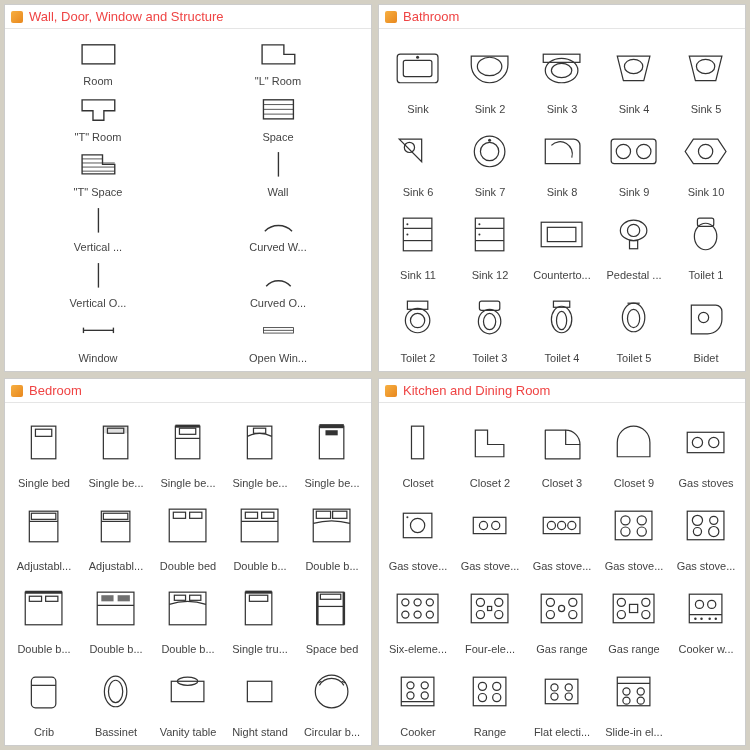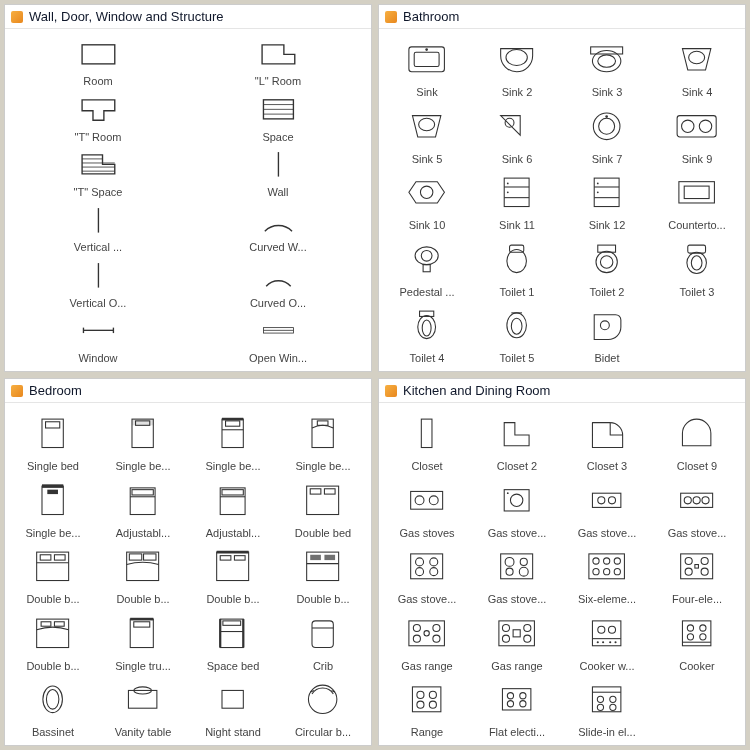--- a/index.html
+++ b/index.html
@@ -26,39 +26,39 @@
     display: flex;
     flex-direction: column;
     overflow: hidden;
   }
   .panel-header {
     display: flex;
     align-items: center;
     padding: 4px 6px;
     border-bottom: 1px solid #e5e5e5;
     font-size: 13px;
-    color: #0f172a;
+    color: #ef4444;
   }
   .panel-icon {
     width: 12px;
     height: 12px;
     background: linear-gradient(135deg,#f7b042,#e8871e);
     border-radius: 2px;
     margin-right: 6px;
     flex-shrink: 0;
   }
   .shape-grid {
     flex: 1;
     display: grid;
     gap: 2px 2px;
     padding: 6px 4px;
     overflow: hidden;
   }
   .cols4 { grid-template-columns: repeat(2, 1fr); }
-  .cols5 { grid-template-columns: repeat(4, 1fr); }
+  .cols5 { grid-template-columns: repeat(5, 1fr); }
   .shape-cell {
     display: flex;
     flex-direction: column;
     align-items: center;
     justify-content: flex-end;
     text-align: center;
     overflow: hidden;
     padding: 1px 1px;
     cursor: pointer;
   }
@@ -267,20 +267,29 @@
               <circle cx="30" cy="24" r="15" stroke="#333" stroke-width="1.2" fill="none"></circle>
               <circle cx="30" cy="24" r="9" stroke="#333" stroke-width="1.2" fill="none"></circle>
               <circle cx="30" cy="13" r="1.5" fill="#333"></circle>
             </svg>
           </div>
           <div class="label">Sink 7</div>
         </div>
         <div class="shape-cell">
           <div class="thumb">
             <svg viewBox="0 0 60 48">
+              <path d="M14 12 h28 a6 6 0 0 1 6 6 v18 h-34 z" stroke="#333" stroke-width="1.2" fill="none"></path>
+              <path d="M20 18 a12 12 0 0 1 20 12" stroke="#333" stroke-width="1.2" fill="none"></path>
+            </svg>
+          </div>
+          <div class="label">Sink 8</div>
+        </div>
+        <div class="shape-cell">
+          <div class="thumb">
+            <svg viewBox="0 0 60 48">
               <rect x="8" y="12" width="44" height="24" rx="3" stroke="#333" stroke-width="1.2" fill="none"></rect>
               <circle cx="20" cy="24" r="7" stroke="#333" stroke-width="1.2" fill="none"></circle>
               <circle cx="40" cy="24" r="7" stroke="#333" stroke-width="1.2" fill="none"></circle>
             </svg>
           </div>
           <div class="label">Sink 9</div>
         </div>
         <div class="shape-cell">
           <div class="thumb">
             <svg viewBox="0 0 60 48">

